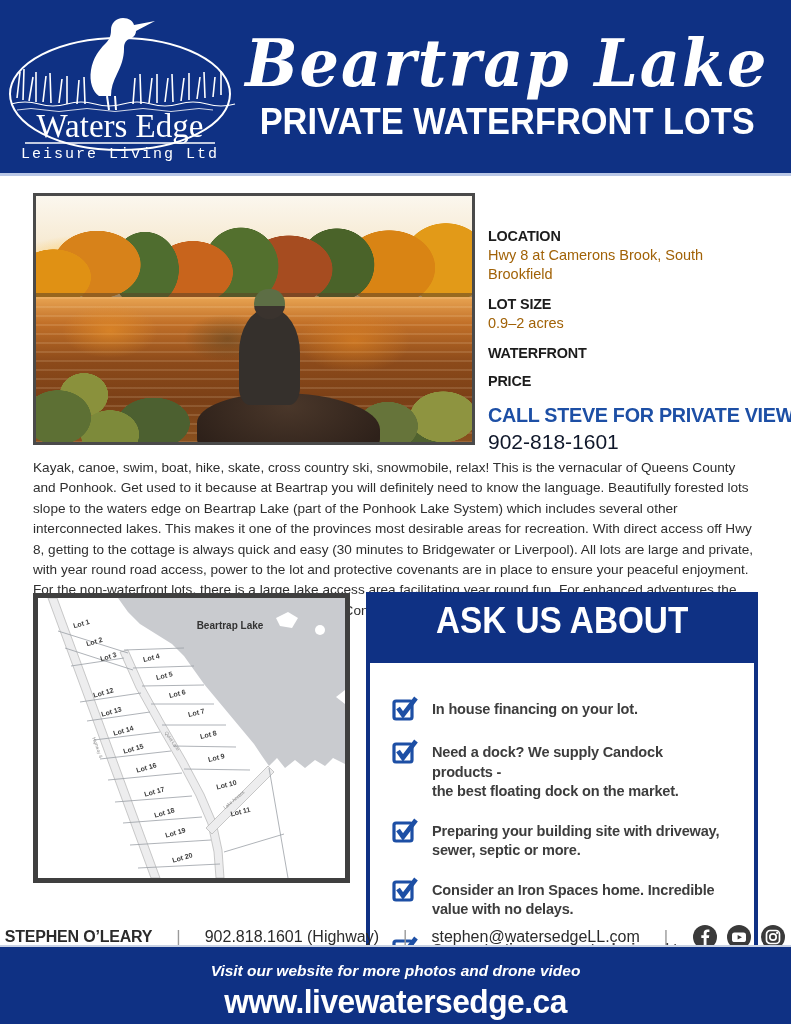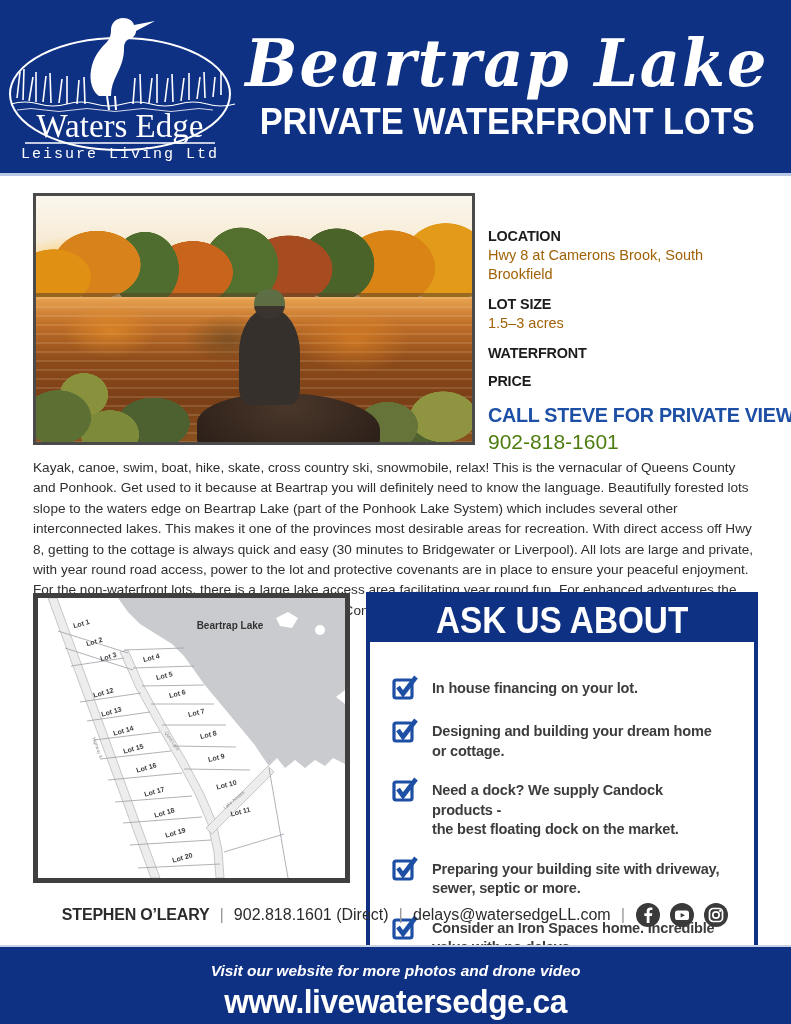--- a/index.html
+++ b/index.html
@@ -76,33 +76,33 @@
          color:#2f2f2f;}
 
   
   .map-box{position:absolute;left:33px;top:593px;width:317px;height:290px;border:5px solid #3f3f3f;
            box-sizing:border-box;background:#fff;}
   .map-box svg{display:block;width:100%;height:100%;}
 
   
   .ask{position:absolute;left:366px;top:592px;width:392px;border:4px solid #0f3184;
        box-sizing:border-box;background:#fff;}
-  .ask-header{background:#0f3184;color:#fff;text-align:center;padding:6px 0 3px;}
+  .ask-header{background:#0f3184;color:#fff;text-align:center;padding:6px 0 24px;}
   .ask-title{font-weight:700;font-size:37px;line-height:1;display:inline-block;
              transform:scaleX(0.9);letter-spacing:0;}
   .ask-body{padding:20px 18px 18px 14px;}
   .ask-item{display:flex;align-items:flex-start;margin-bottom:17px;margin-top:13px;}
   .ask-item:last-child{margin-bottom:4px;}
   .ask-check{flex:0 0 26px;margin:0 14px 0 8px;}
   .ask-text{font-weight:700;font-size:15px;line-height:1.3;color:#3d3d3d;letter-spacing:-0.2px;
             white-space:pre-line;padding-top:3px;transform:scaleX(0.97);transform-origin:left;}
 
   
-  .contact{position:absolute;left:0;top:897px;width:791px;height:36px;display:flex;
-           align-items:center;justify-content:center;gap:10px;font-size:16px;color:#2b2b2b;}
+  .contact{position:absolute;left:0;top:919px;width:791px;height:36px;display:flex;
+           align-items:center;justify-content:center;gap:24px;font-size:16px;color:#2b2b2b;}
   .contact .name{font-weight:700;letter-spacing:-0.2px;}
   .contact .pipe{color:#9a9a9a;font-size:17px;}
   .socials{display:flex;gap:8px;align-items:center;}
   .socials svg{display:block;}
 
   
   .footer{position:absolute;left:0;top:933px;width:791px;height:91px;background:#0f3184;
           border-top:2px solid #c9d2e4;color:#fff;display:flex;flex-direction:column;
           align-items:center;justify-content:center;box-sizing:border-box;margin-top:12px;}
   .f-tag{font-style:italic;font-weight:600;font-size:15.5px;}
@@ -161,25 +161,25 @@
     <div class="p-bush-r"></div>
     <div class="p-rock"></div>
     <div class="p-torso"></div>
     <div class="p-head"></div>
   </div>
 
   <div class="details">
     <div class="d-label">LOCATION</div>
     <div class="d-value">Hwy 8 at Camerons Brook, South Brookfield</div>
     <div class="d-label">LOT SIZE</div>
-    <div class="d-value">1.5–3 acres</div>
+    <div class="d-value">0.9–2 acres</div>
     <div class="d-label">WATERFRONT</div>
     <div class="d-label">PRICE</div>
     <div class="d-cta" style="color:#1d4fa5">CALL STEVE FOR PRIVATE VIEWING</div>
-    <div class="d-phone" style="color:#4d7c0f">902-818-1601</div>
+    <div class="d-phone" style="color:#0f172a">902-818-1601</div>
   </div>
 
   <div class="intro">Kayak, canoe, swim, boat, hike, skate, cross country ski, snowmobile, relax! This is the vernacular of Queens County and Ponhook. Get used to it because at Beartrap you will definitely need to know the language. Beautifully forested lots slope to the waters edge on Beartrap Lake (part of the Ponhook Lake System) which includes several other interconnected lakes. This makes it one of the provinces most desirable areas for recreation. With direct access off Hwy 8, getting to the cottage is always quick and easy (30 minutes to Bridgewater or Liverpool). All lots are large and private, with year round road access, power to the lot and protective covenants are in place to ensure your peaceful enjoyment. For the non-waterfront lots, there is a large lake access area facilitating year round fun. For enhanced adventures the development borders land preserved by the Nature Conservancy. As developers we are proud to have provided much of the land now preserved.</div>
 
   <div class="map-box">
     <svg viewBox="0 0 307 280">
 
       <path d="M80,0 L307,0 L307,166 L295,160 L287,168 L277,162 L267,170 L257,162 L247,170
                L239,160 L231,168 L224,158 L216,146 L206,134 L196,122 L186,110 L176,98 L166,86
                L156,72 L146,58 L134,46 L118,36 L102,26 L90,14 Z" fill="#c9cbcf"></path>
@@ -259,27 +259,20 @@
           <rect x="2" y="5" width="18" height="18" rx="2" fill="none" stroke="#1d4fa5" stroke-width="3.2"></rect>
           <path d="M6,12 L11,19 L24,2" fill="none" stroke="#1d4fa5" stroke-width="4.6"></path>
         </svg>
         <div class="ask-text">In house financing on your lot.</div>
       </div>
       <div class="ask-item">
         <svg class="ask-check" width="26" height="26" viewBox="0 0 26 26">
           <rect x="2" y="5" width="18" height="18" rx="2" fill="none" stroke="#1d4fa5" stroke-width="3.2"></rect>
           <path d="M6,12 L11,19 L24,2" fill="none" stroke="#1d4fa5" stroke-width="4.6"></path>
         </svg>
-        <div class="ask-text">Designing and building your dream home or cottage.</div>
-      </div>
-      <div class="ask-item">
-        <svg class="ask-check" width="26" height="26" viewBox="0 0 26 26">
-          <rect x="2" y="5" width="18" height="18" rx="2" fill="none" stroke="#1d4fa5" stroke-width="3.2"></rect>
-          <path d="M6,12 L11,19 L24,2" fill="none" stroke="#1d4fa5" stroke-width="4.6"></path>
-        </svg>
         <div class="ask-text">Need a dock? We supply Candock products -
 the best floating dock on the market.</div>
       </div>
       <div class="ask-item">
         <svg class="ask-check" width="26" height="26" viewBox="0 0 26 26">
           <rect x="2" y="5" width="18" height="18" rx="2" fill="none" stroke="#1d4fa5" stroke-width="3.2"></rect>
           <path d="M6,12 L11,19 L24,2" fill="none" stroke="#1d4fa5" stroke-width="4.6"></path>
         </svg>
         <div class="ask-text">Preparing your building site with driveway, sewer, septic or more.</div>
       </div>
@@ -296,23 +289,23 @@
           <path d="M6,12 L11,19 L24,2" fill="none" stroke="#1d4fa5" stroke-width="4.6"></path>
         </svg>
         <div class="ask-text">Our protective covenants designed to maintain your lot value.</div>
       </div>
     </div>
   </div>
 
   <div class="contact">
     <span class="name">STEPHEN O’LEARY</span>
     <span class="pipe">|</span>
-    <span>902.818.1601 (Direct)</span>
+    <span>902.818.1601 (Highway)</span>
     <span class="pipe">|</span>
-    <span>delays@watersedgeLL.com</span>
+    <span>stephen@watersedgeLL.com</span>
     <span class="pipe">|</span>
     <span class="socials">
       <svg width="26" height="26" viewBox="0 0 26 26">
         <circle cx="13" cy="13" r="12" fill="#3a3a3a"></circle>
         <path d="M14.5,21 v-7 h2.4 l0.4,-2.8 h-2.8 v-1.7 c0,-0.9 0.4,-1.5 1.5,-1.5 h1.4 V5.5 c-0.4,-0.1-1.3,-0.1-2.1,-0.1 c-2.2,0-3.6,1.3-3.6,3.7 v2.1 H9.3 v2.8 h2.4 v7 Z" fill="#ffffff"></path>
       </svg>
       <svg width="26" height="26" viewBox="0 0 26 26">
         <circle cx="13" cy="13" r="12" fill="#3a3a3a"></circle>
         <rect x="6" y="8.5" width="14" height="9.5" rx="2.6" fill="#ffffff"></rect>
         <path d="M11.6,11 L16,13.2 L11.6,15.4 Z" fill="#3a3a3a"></path>

